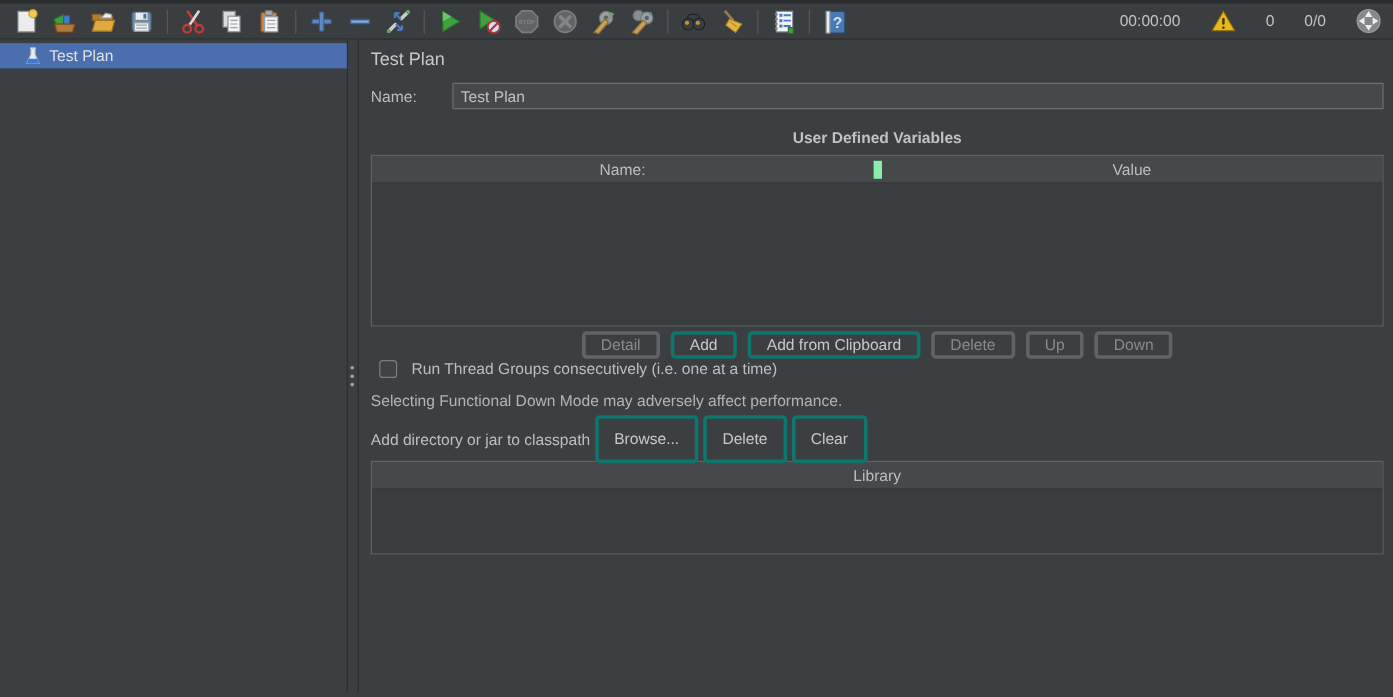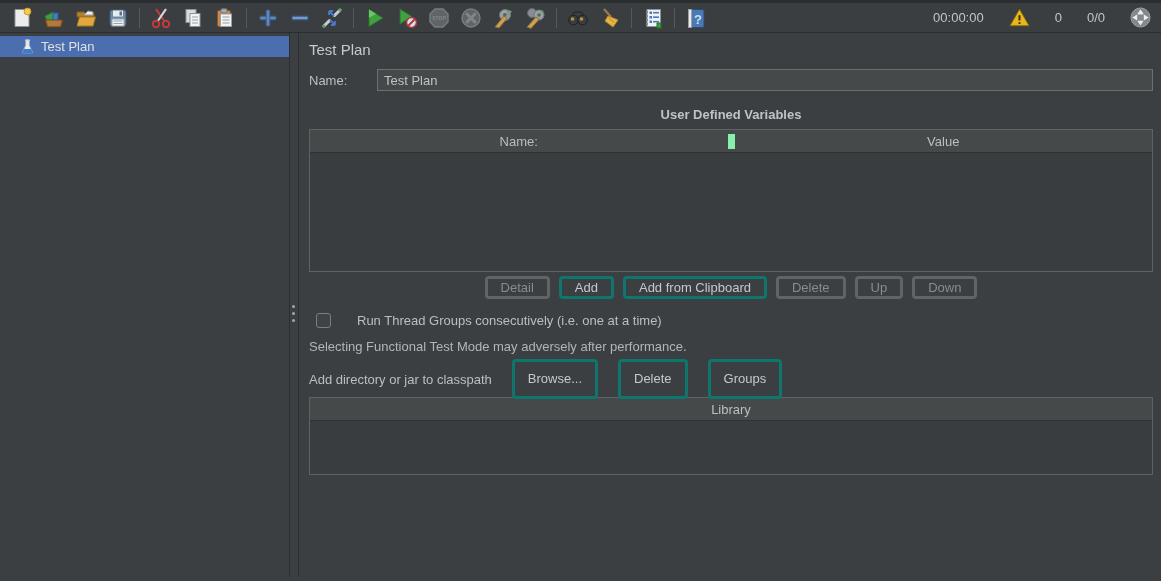--- a/index.html
+++ b/index.html
@@ -53,30 +53,30 @@
   .dtable .tbody { background:#3a3d3f; }
   .udv-body { height:118px; }
   .lib-body { height:53px; }
   .btn-row { display:flex; justify-content:center; gap:9px; margin-top:4px; }
   .btn {
     background:transparent; border:3px solid #0f766e; border-radius:4px;
     color:#c6c8ca; padding:0 13px; height:23px; line-height:21px;
     font:13px "Liberation Sans","DejaVu Sans",sans-serif; cursor:pointer;
   }
   .btn.disabled { border-color:#606466; color:#888c8e; cursor:default; }
-  .cb-row { display:flex; align-items:center; gap:26px; margin-top:13px; height:16px; padding-left:7px; }
+  .cb-row { display:flex; align-items:center; gap:12px; height:16px; padding-left:7px; }
   .cb-row:first-of-type { margin-top:17px; }
   .checkbox {
     width:15px; height:15px; background:#3f4345; border:1px solid #7a7e80;
     border-radius:3px; flex:0 0 auto; display:flex; align-items:center; justify-content:center; cursor:pointer;
   }
   .checkbox svg { display:none; width:11px; height:11px; }
   .checkbox.checked svg { display:block; }
   .note { margin-top:11px; height:16px; color:#b2b5b7; }
-  .cp-row { display:flex; align-items:center; gap:20px; margin-top:12px; height:24px; }
+  .cp-row { display:flex; align-items:center; gap:4px; margin-top:12px; height:24px; }
   .cp-row .btn { height:40px; line-height:22px; }
 </style>
 </head>
 <body>
 
 <div class="toolbar">
   <span class="tb-icon">
     <svg viewBox="0 0 22 22">
         <path d="M4 2.5 h11 l3 3 v14 h-14 z" fill="#ececec" stroke="#8f9395"></path>
         <path d="M15 2.5 v3 h3" fill="none" stroke="#8f9395"></path>
@@ -314,27 +314,27 @@
       <button class="btn disabled">Delete</button>
       <button class="btn disabled">Up</button>
       <button class="btn disabled">Down</button>
     </div>
 
     <div class="cb-row">
       <span class="checkbox"></span>
       <span>Run Thread Groups consecutively (i.e. one at a time)</span>
     </div>
 
-    <div class="note">Selecting Functional Test Mode may adversely after performance.</div>
+    <div class="note">Selecting Functional Down Mode may adversely affect performance.</div>
 
     <div class="cp-row">
       <span>Add directory or jar to classpath</span>
       <button class="btn">Browse...</button>
       <button class="btn">Delete</button>
-      <button class="btn">Groups</button>
+      <button class="btn">Clear</button>
     </div>
 
     <div class="dtable">
       <div class="thead">
         <div class="th">Library</div>
       </div>
       <div class="tbody lib-body"></div>
     </div>
   </div>
 </div>

